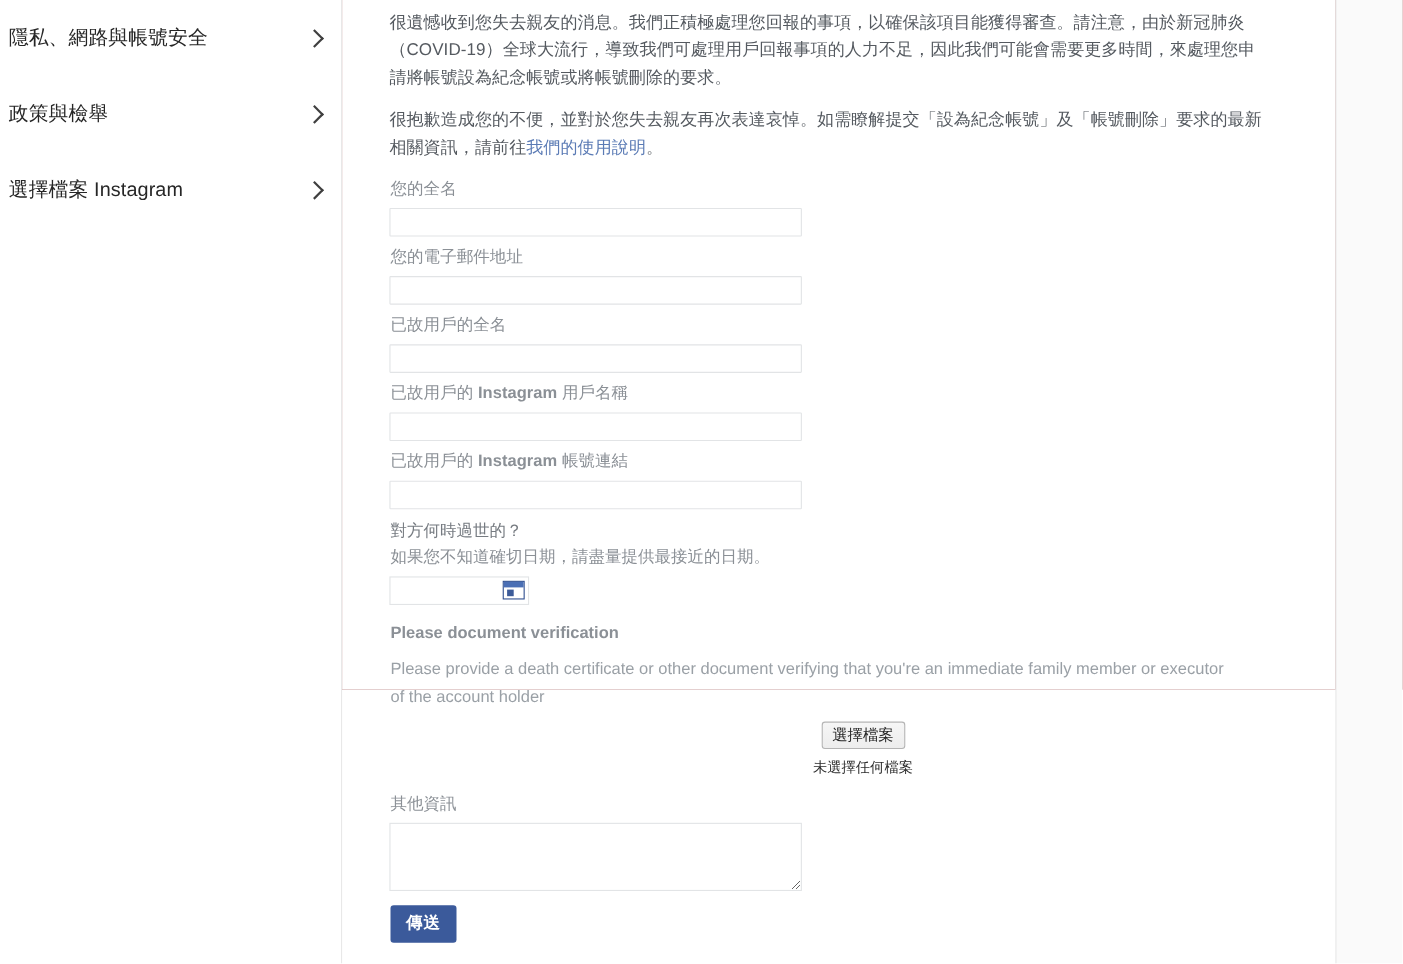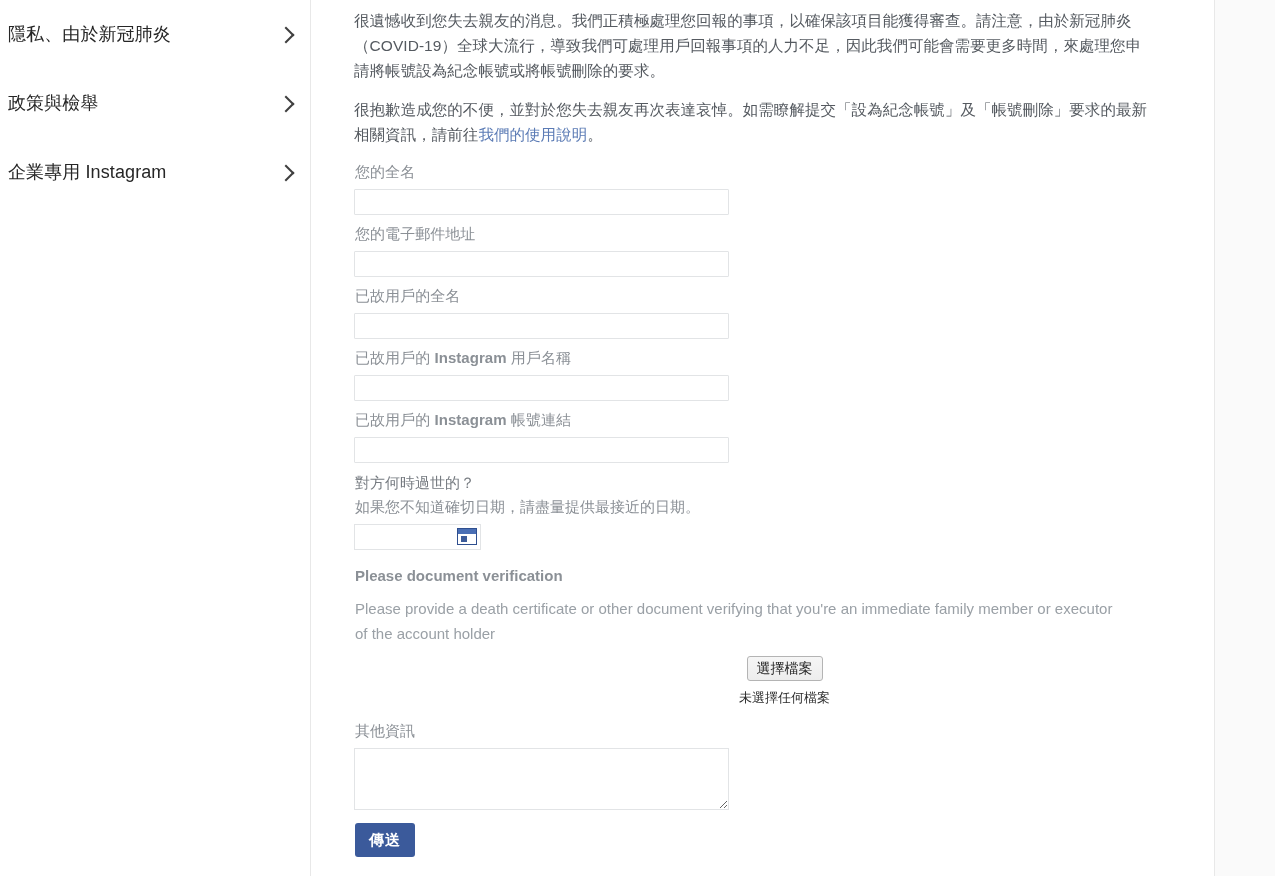--- a/index.html
+++ b/index.html
@@ -249,29 +249,29 @@
   }
 </style>
 </head>
 <body>
 
 <div class="page">
 
   <nav class="sidebar">
     <ul class="nav-list">
       <li class="nav-item">
-        <span class="nav-item-label">隱私、由於新冠肺炎</span>
+        <span class="nav-item-label">隱私、網路與帳號安全</span>
         <span class="chevron"></span>
       </li>
       <li class="nav-item">
         <span class="nav-item-label">政策與檢舉</span>
         <span class="chevron"></span>
       </li>
       <li class="nav-item">
-        <span class="nav-item-label">企業專用 Instagram</span>
+        <span class="nav-item-label">選擇檔案 Instagram</span>
         <span class="chevron"></span>
       </li>
     </ul>
   </nav>
 
   <div class="content-wrap">
     <main class="content">
 
       <p class="para">很遺憾收到您失去親友的消息。我們正積極處理您回報的事項，以確保該項目能獲得審查。請注意，由於新冠肺炎（COVID-19）全球大流行，導致我們可處理用戶回報事項的人力不足，因此我們可能會需要更多時間，來處理您申請將帳號設為紀念帳號或將帳號刪除的要求。</p>
 

